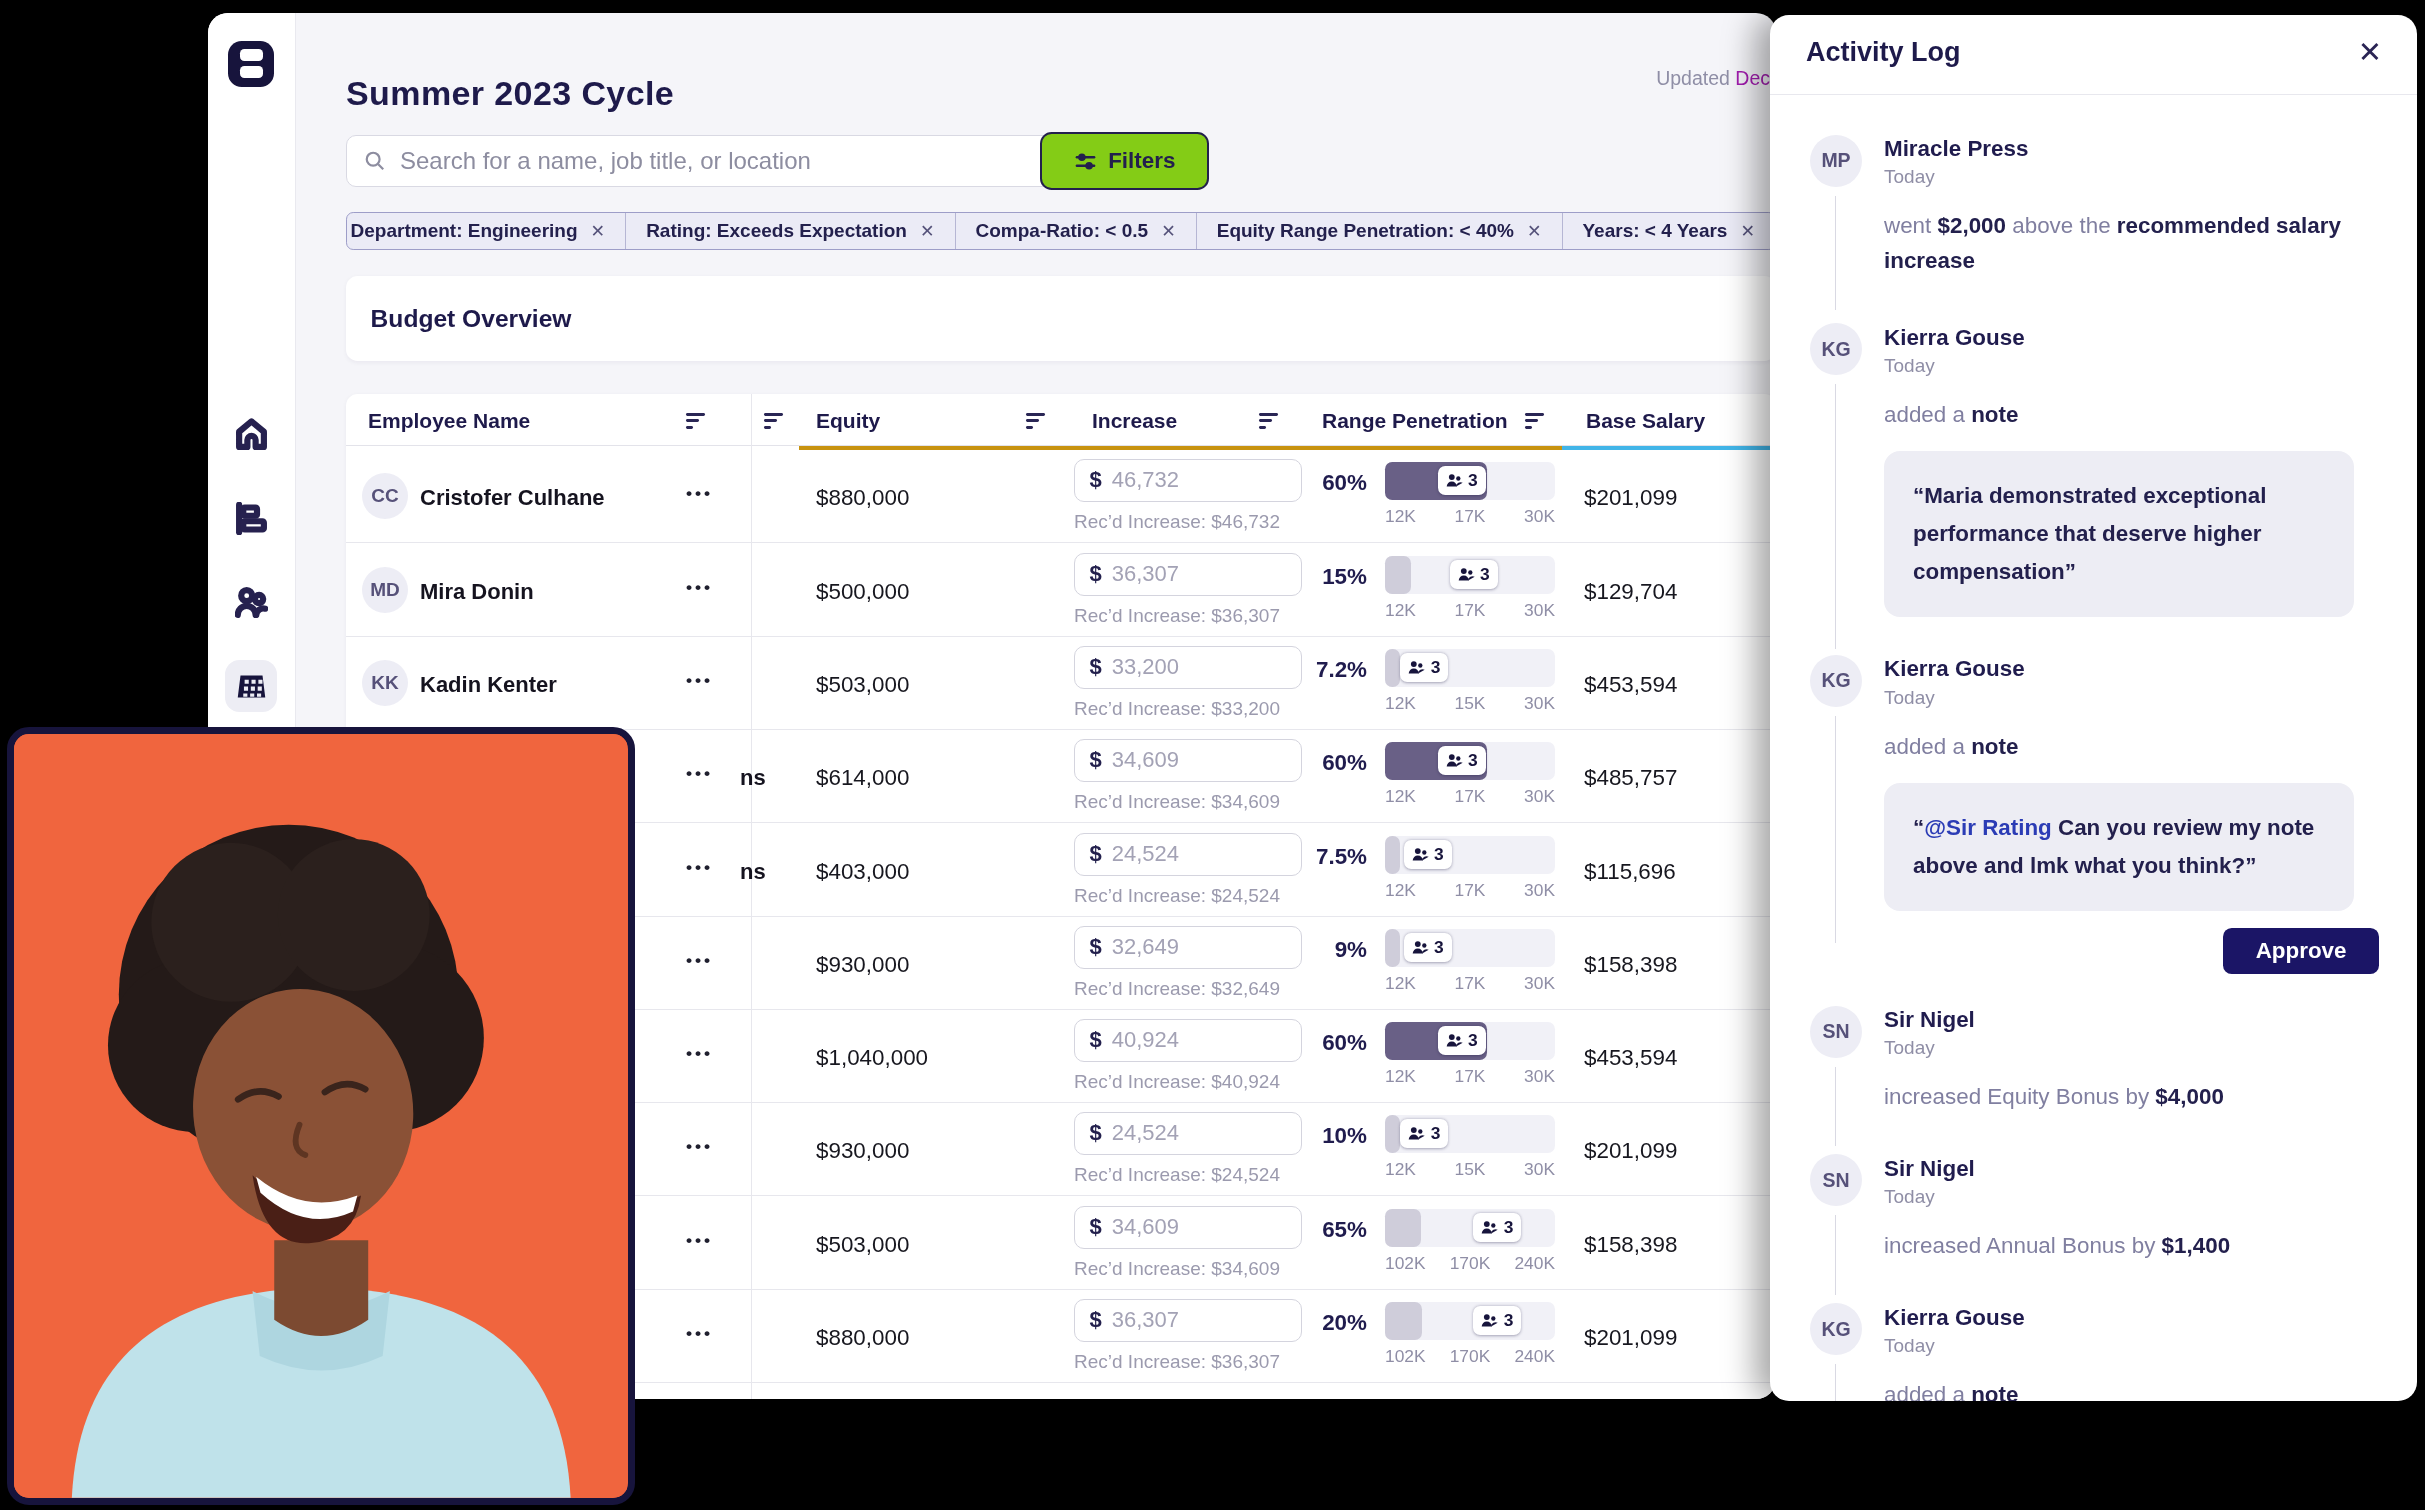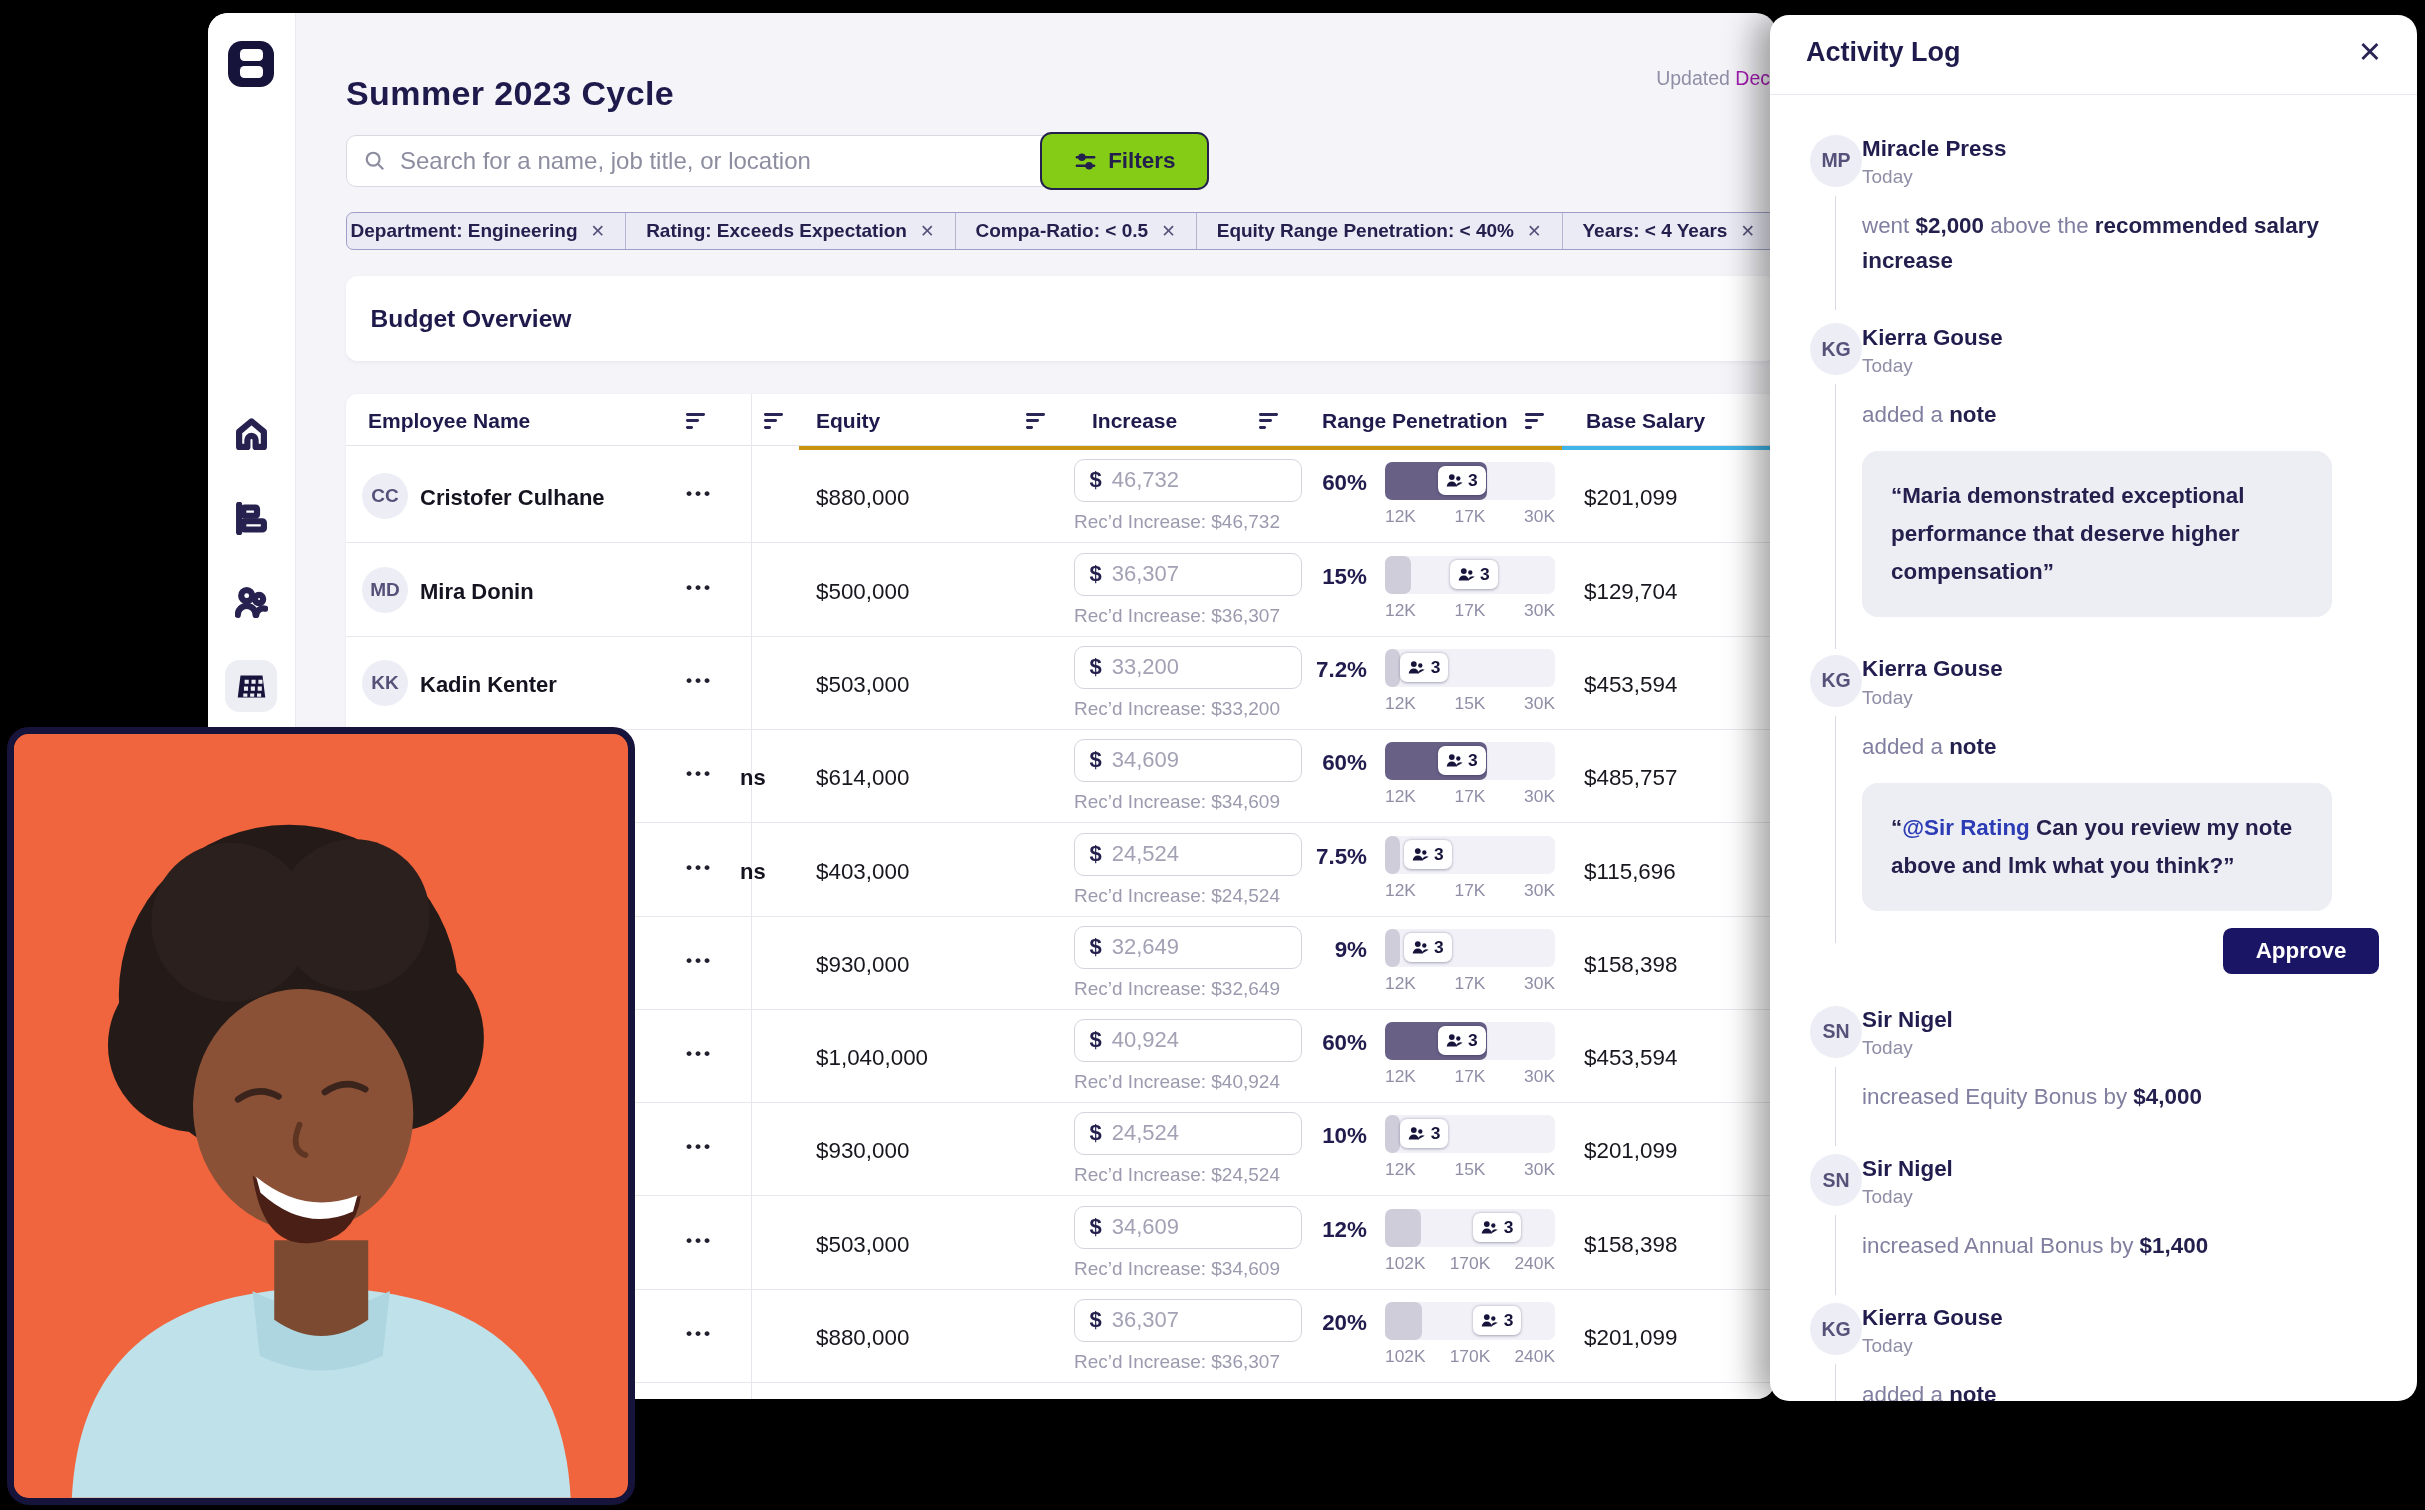--- a/index.html
+++ b/index.html
@@ -82,21 +82,21 @@
   .photo{position:absolute;left:7.2px;top:727px;width:628px;height:778px;border-radius:22px;
          border:7.2px solid #17143c;background:#f0653e;overflow:hidden;}
   
   .panel{position:absolute;left:1770px;top:14.5px;width:647px;height:1386px;background:#fff;border-radius:19px;
          box-shadow:-14.5px 0 32px rgba(0,0,0,.35);overflow:hidden;}
   .panel-head{position:relative;height:80px;border-bottom:0.7px solid #e8e8ee;}
   .panel-head h1{position:absolute;left:36px;top:22px;margin:0;font-size:27px;font-weight:700;color:#1e1a4b;}
   .close{position:absolute;right:35px;top:23px;font-size:29px;color:#2a2454;line-height:1;}
   .feed{position:absolute;left:0;top:80px;right:0;bottom:0;padding:40px 35px 0 40px;overflow:hidden;
         display:flex;flex-direction:column;}
-  .entry{position:relative;display:grid;grid-template-columns:52px 1fr;}
+  .entry{position:relative;display:grid;grid-template-columns:52px 1fr;column-gap:22px;}
   .entry::before{content:"";position:absolute;left:25px;top:61px;bottom:-32px;width:1.4px;background:#d9d9e3;}
   .entry.last::before{bottom:0;}
   .eavatar{width:52px;height:52px;border-radius:50%;background:#ededf5;display:flex;align-items:center;
            justify-content:center;font-size:19.5px;font-weight:600;color:#565179;}
   .ename{font-size:22.4px;font-weight:700;color:#201c4e;margin-top:1.4px;}
   .etime{font-size:19px;color:#8f8ea6;margin-top:4.3px;}
   .ebody{margin-top:20px;font-size:22.4px;line-height:35px;max-width:463px;}
   .g{color:#807fa0;font-weight:400;}
   .d{color:#23204d;font-weight:600;}
   .bubble{margin-top:19px;background:#ededf4;border-radius:16px;padding:26px 29px;font-size:22.4px;line-height:38px;
@@ -478,21 +478,21 @@
       </div>
 
       <div class="row" style="top:803px;">
         <span class="rmenu">•••</span>
         <span class="requity">$503,000</span>
         <div class="incbox">
           <span class="cur">$</span>
             <span class="val">34,609</span>
         </div>
         <span class="recd">Rec’d Increase: $34,609</span>
-        <span class="pen">12%</span>
+        <span class="pen">65%</span>
         <div class="bar">
           <div class="fill light" style="width:21%;"></div>
           <div class="pill" style="left:52%;">
             <svg width="17.4" height="17.4" viewBox="0 0 24 24">
                 <circle cx="8" cy="7" r="4"></circle>
                 <path d="M1 20a7 7 0 0 1 14 0Z"></path>
                 <circle cx="17" cy="9" r="3"></circle>
                 <path d="M14 20a6 6 0 0 1 9 -5Z"></path>
               </svg>
             <b>3</b>

